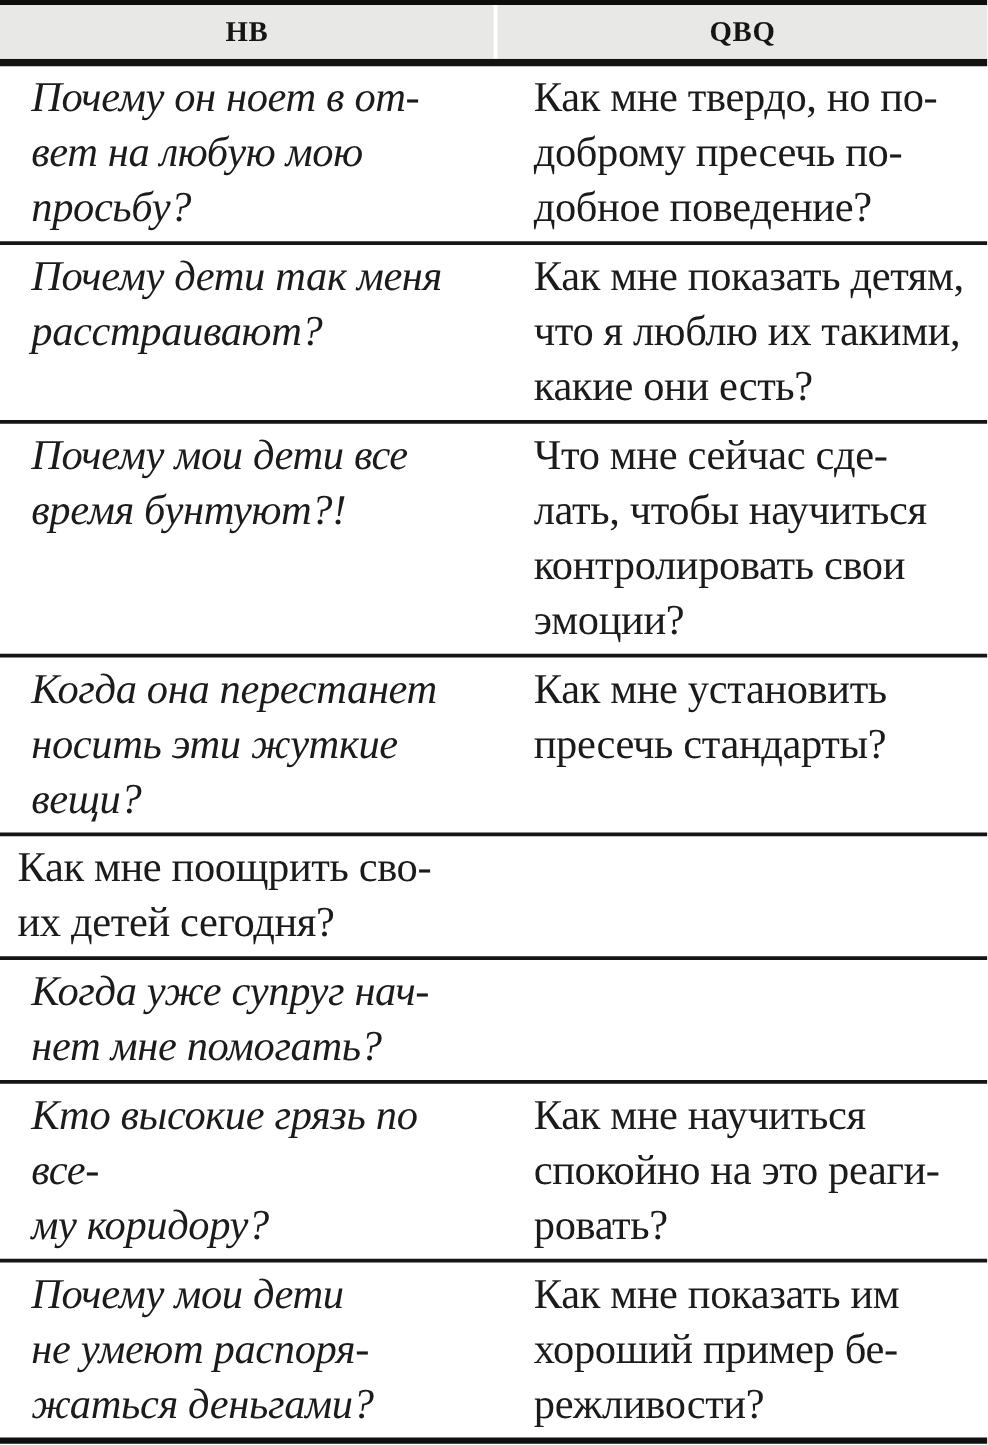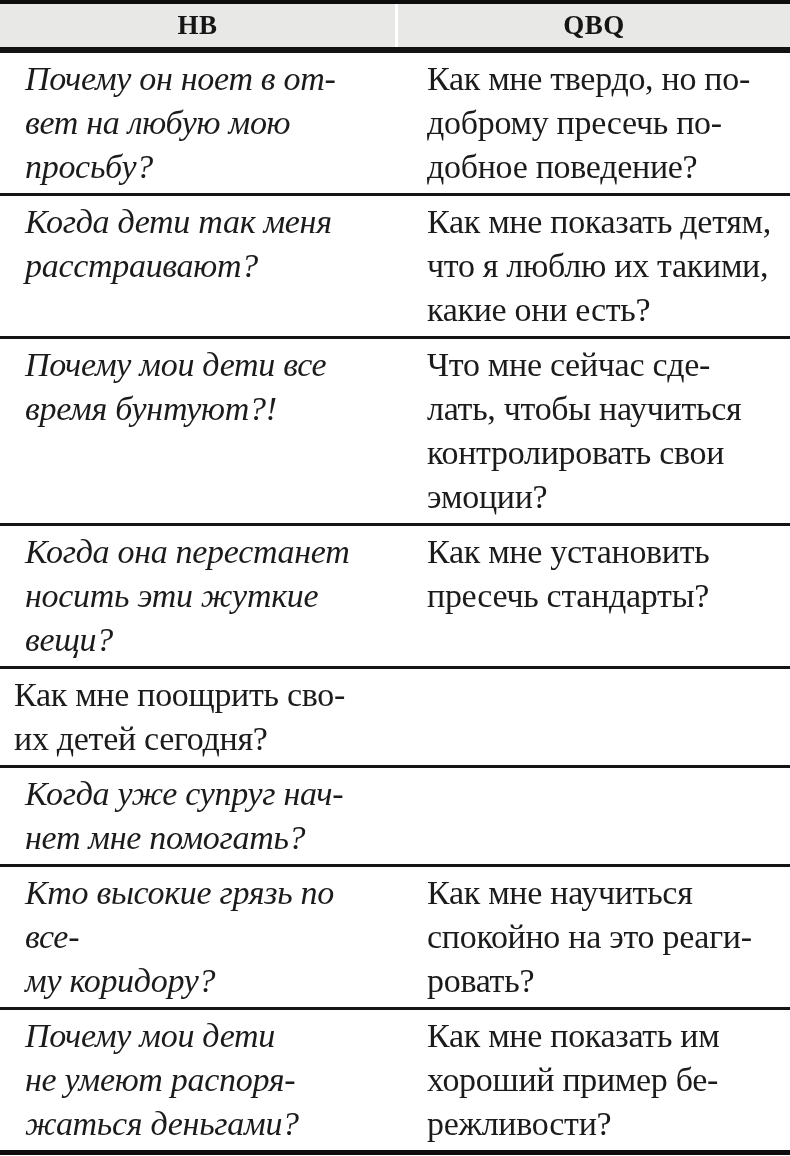--- a/index.html
+++ b/index.html
@@ -26,21 +26,21 @@
     display: grid;
     grid-template-columns: 395px 3px 392px;
     border-bottom: 6px solid #121212;
   }
   .th {
     background: #e8e8e6;
     height: 43px;
     line-height: 43px;
     text-align: center;
     font-weight: bold;
-    font-size: 27px;
+    font-size: 23px;
     letter-spacing: 0.5px;
     color: #151515;
   }
   .th-gap {
     background: #ffffff;
     height: 43px;
   }
   .row {
     display: grid;
     grid-template-columns: 396px 394px;
@@ -85,21 +85,21 @@
     <div class="row">
       <div class="cell nv">Почему он ноет в от-
 вет на любую мою
 просьбу?</div>
       <div class="cell qbq">Как мне твердо, но по-
 доброму пресечь по-
 добное поведение?</div>
     </div>
 
     <div class="row">
-      <div class="cell nv">Когда дети так меня
+      <div class="cell nv">Почему дети так меня
 расстраивают?</div>
       <div class="cell qbq">Как мне показать детям,
 что я люблю их такими,
 какие они есть?</div>
     </div>
 
     <div class="row">
       <div class="cell nv">Почему мои дети все
 время бунтуют?!</div>
       <div class="cell qbq">Что мне сейчас сде-

